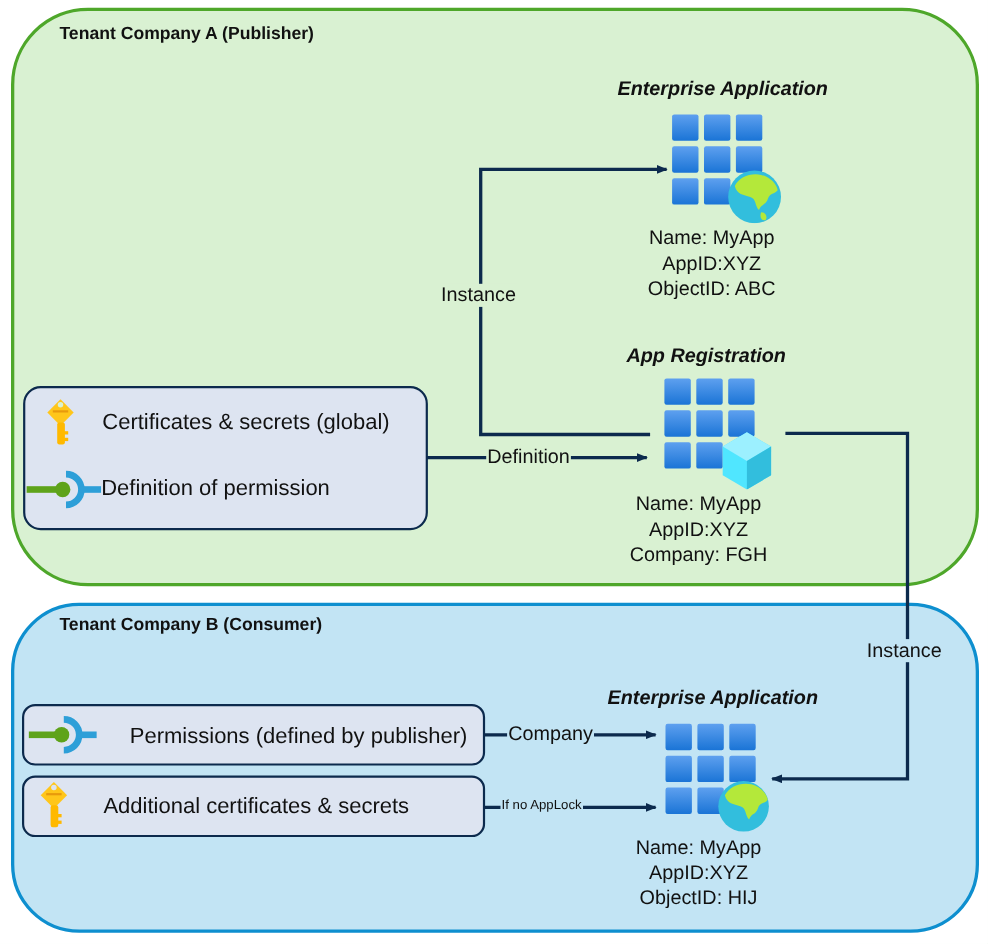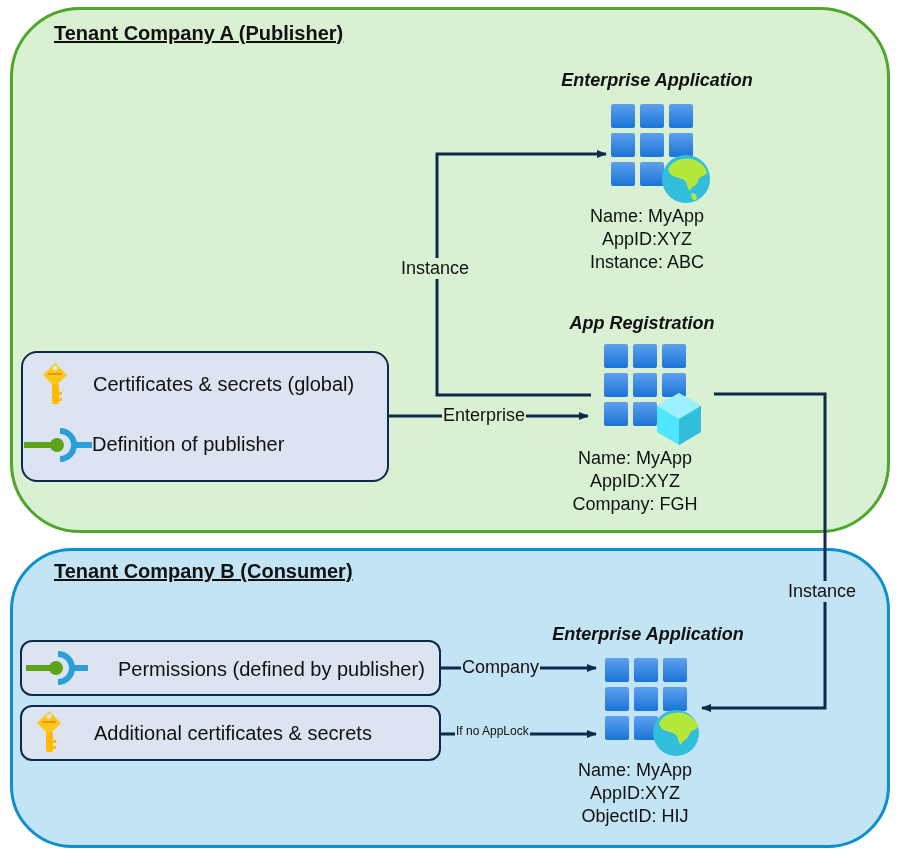--- a/index.html
+++ b/index.html
@@ -1,20 +1,20 @@
 <!DOCTYPE html>
 <html><head>
 <meta charset="utf-8">
 <style>
   html,body{margin:0;padding:0;background:#ffffff;}
   body{width:898px;height:858px;position:relative;overflow:hidden;font-family:"Liberation Sans",sans-serif;color:#111;}
   .tenant{position:absolute;box-sizing:border-box;}
   #tenant-a{left:10px;top:7px;width:880px;height:526px;background:#d9f1d2;border:3px solid #4ea72a;border-radius:70px;}
   #tenant-b{left:10px;top:548px;width:880px;height:300px;background:#c2e4f4;border:3px solid #0e8fcf;border-radius:62px;}
-  .tenant-title{position:absolute;font-weight:bold;font-size:20px;white-space:nowrap;text-decoration:underline;}
+  .tenant-title{position:absolute;font-weight:bold;font-size:16px;white-space:nowrap;}
   .section-title{position:absolute;font-weight:bold;font-size:18px;white-space:nowrap;transform:translateX(-50%);font-style:italic;}
   .info{position:absolute;font-size:18px;line-height:23px;text-align:center;white-space:nowrap;transform:translateX(-50%);}
   .box{position:absolute;box-sizing:border-box;background:#dde4f1;border:2.5px solid #0c2a4d;border-radius:16px;}
   .box-row{position:absolute;display:flex;align-items:center;font-size:20px;white-space:nowrap;}
   .lbl{position:absolute;font-size:18px;white-space:nowrap;padding:0 1px;text-align:right;}
   .icon{position:absolute;}
   svg.wires{position:absolute;left:0;top:0;}
 </style>
 </head>
 <body>
@@ -58,21 +58,21 @@
     <rect x="1" y="59" width="24" height="24" rx="2"></rect>
       <rect x="30" y="59" width="24" height="24" rx="2"></rect>
   </g>
   <circle cx="76" cy="76" r="24" fill="#32bedd"></circle>
   <path d="M58,66 C62,58 72,54 82,56 C90,58 96,64 97,70 C94,74 90,72 88,78 C86,84 82,82 80,88 C76,84 78,78 72,76 C66,74 60,74 58,66 Z" fill="#b4e83a"></path>
   <path d="M82,90 C86,90 88,94 86,97 C83,98 80,95 82,90 Z" fill="#b4e83a"></path>
 </svg>
 <div class="info" style="left:647px;top:205px;">
   <div>Name:  MyApp</div>
   <div>AppID:XYZ</div>
-  <div>Instance: ABC</div>
+  <div>ObjectID: ABC</div>
 </div>
 
 <div class="section-title" style="left:642px;top:313px;">App Registration</div>
 <svg class="icon" style="left:603px;top:343px;" width="100" height="102">
   <g fill="url(#tileg)">
     <rect x="1" y="1" width="24" height="24" rx="2"></rect>
       <rect x="30" y="1" width="24" height="24" rx="2"></rect>
       <rect x="59" y="1" width="24" height="24" rx="2"></rect>
     <rect x="1" y="30" width="24" height="24" rx="2"></rect>
       <rect x="30" y="30" width="24" height="24" rx="2"></rect>
@@ -102,25 +102,25 @@
 <div class="box-row" style="left:93px;top:373px;text-align:right;">
   <span>Certificates &amp; secrets (global)</span>
 </div>
 <svg class="icon" style="left:24px;top:427px;" width="68" height="36">
   <rect x="0" y="15" width="30" height="6" fill="#5ea31a"></rect>
   <circle cx="33" cy="18" r="7" fill="#5ea31a"></circle>
   <path d="M36,4 A14,14 0 1,1 36,32" stroke="#2d9fd8" stroke-width="6" fill="none"></path>
   <rect x="48" y="15" width="20" height="6" fill="#2d9fd8"></rect>
 </svg>
 <div class="box-row" style="left:92px;top:433px;">
-  <span>Definition of publisher</span>
+  <span>Definition of permission</span>
 </div>
 
 <div class="lbl" style="left:400px;top:258px;background:#d9f1d2;">Instance</div>
-<div class="lbl" style="left:442px;top:405px;background:#d9f1d2;">Enterprise</div>
+<div class="lbl" style="left:442px;top:405px;background:#d9f1d2;">Definition</div>
 <div class="lbl" style="left:787px;top:581px;background:#c2e4f4;">Instance</div>
 <div class="lbl" style="left:461px;top:657px;background:#c2e4f4;">Company</div>
 <div class="lbl" style="left:455px;top:724px;font-size:12px;background:#c2e4f4;">If no AppLock</div>
 
 <div class="section-title" style="left:648px;top:624px;">Enterprise Application</div>
 <svg class="icon" style="left:604px;top:657px;" width="102" height="100">
   <g fill="url(#tileg)">
     <rect x="1" y="1" width="24" height="24" rx="2"></rect>
       <rect x="30" y="1" width="24" height="24" rx="2"></rect>
       <rect x="59" y="1" width="24" height="24" rx="2"></rect>

